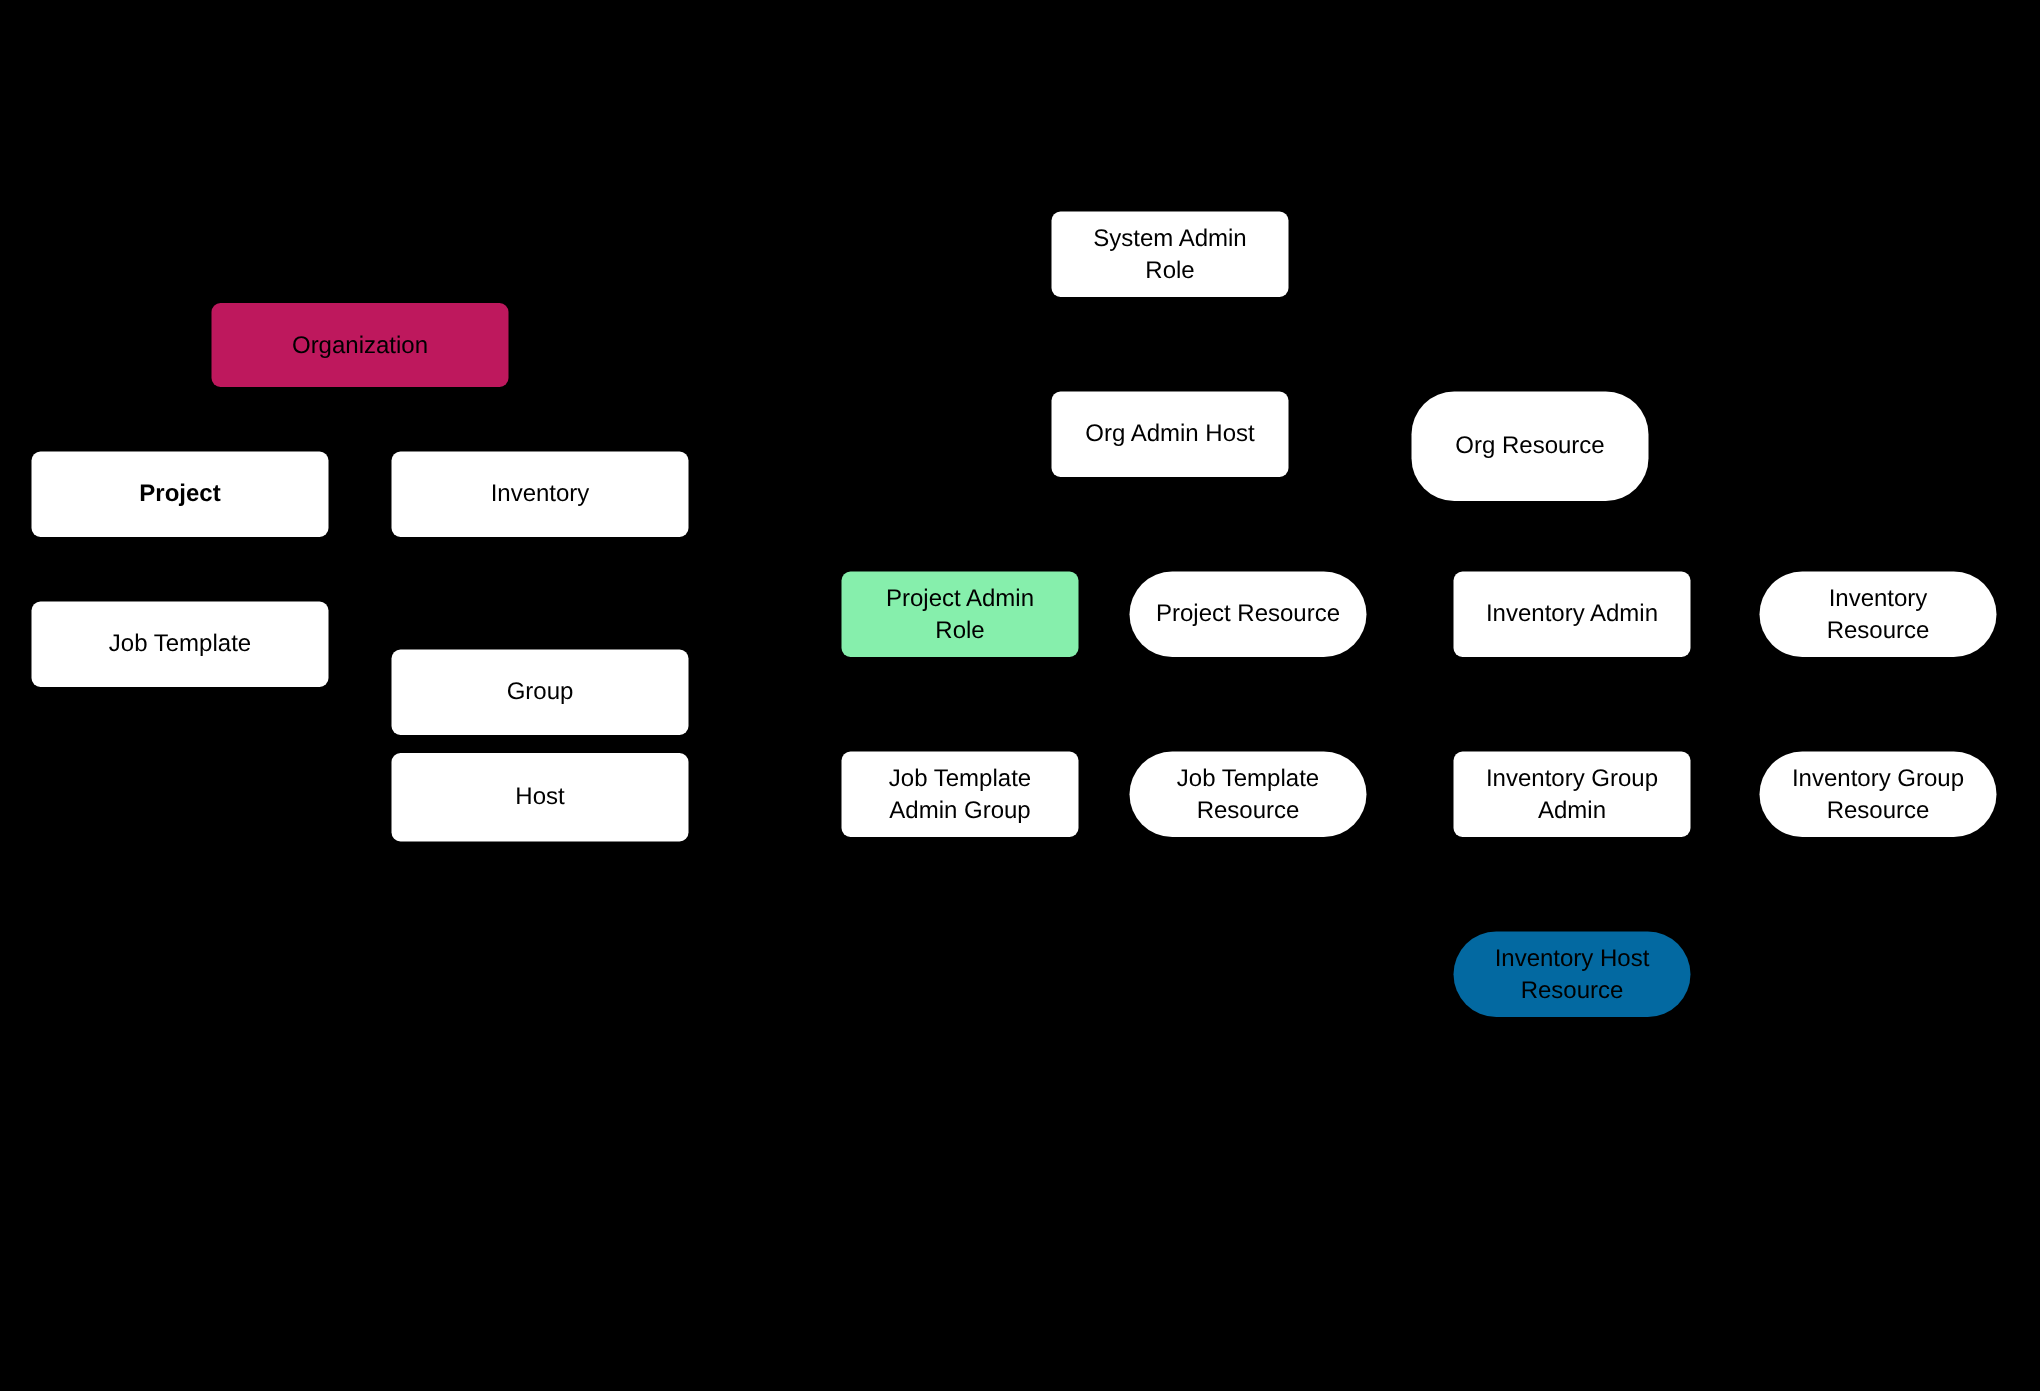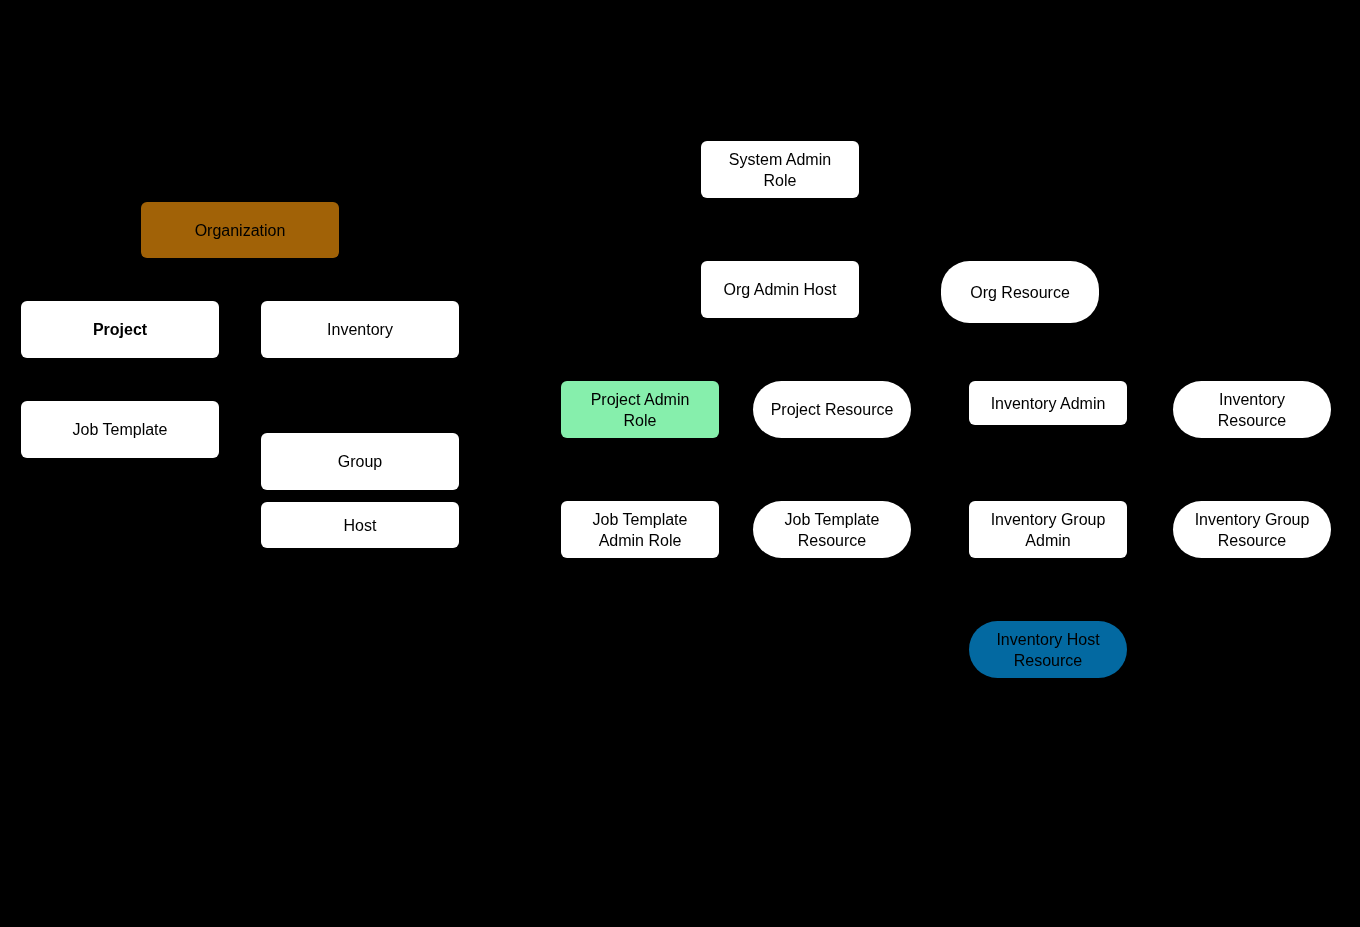--- a/index.html
+++ b/index.html
@@ -25,65 +25,65 @@
     box-sizing: border-box;
   }
   .node.rect { border-radius: 6px; }
   .node.pill { border-radius: 28.5px; }
   .node-line { white-space: nowrap; }
 </style>
 </head>
 <body>
 
 <div id="canvas" style="background: rgb(0, 0, 0);">
-    <div class="node rect" style="left: 141px; top: 202px; width: 198px; height: 56px; background: #a16207; color: rgb(0, 0, 0);">
+    <div class="node rect" style="left: 141px; top: 202px; width: 198px; height: 56px; background: #be185d; color: rgb(0, 0, 0);">
       <div class="node-line">Organization</div>
     </div>
     <div class="node rect" style="left: 21px; top: 301px; width: 198px; height: 57px; background: rgb(255, 255, 255); color: rgb(0, 0, 0); font-weight: bold;">
       <div class="node-line">Project</div>
     </div>
     <div class="node rect" style="left: 261px; top: 301px; width: 198px; height: 57px; background: rgb(255, 255, 255); color: rgb(0, 0, 0);">
       <div class="node-line">Inventory</div>
     </div>
     <div class="node rect" style="left: 21px; top: 401px; width: 198px; height: 57px; background: rgb(255, 255, 255); color: rgb(0, 0, 0);">
       <div class="node-line">Job Template</div>
     </div>
     <div class="node rect" style="left: 261px; top: 401px; width: 198px; height: 57px; background: rgb(255, 255, 255); color: rgb(0, 0, 0); margin-top: 32px;">
       <div class="node-line">Group</div>
     </div>
-    <div class="node rect" style="left: 261px; top: 502px; width: 198px; height: 46px; background: rgb(255, 255, 255); color: rgb(0, 0, 0);">
+    <div class="node rect" style="left: 261px; top: 502px; width: 198px; height: 59px; background: rgb(255, 255, 255); color: rgb(0, 0, 0);">
       <div class="node-line">Host</div>
     </div>
     <div class="node rect" style="left: 701px; top: 141px; width: 158px; height: 57px; background: rgb(255, 255, 255); color: rgb(0, 0, 0);">
       <div class="node-line">System Admin</div>
       <div class="node-line">Role</div>
     </div>
     <div class="node rect" style="left: 701px; top: 261px; width: 158px; height: 57px; background: rgb(255, 255, 255); color: rgb(0, 0, 0);">
       <div class="node-line">Org Admin Host</div>
     </div>
-    <div class="node pill" style="left: 941px; top: 261px; width: 158px; height: 62px; background: rgb(255, 255, 255); color: rgb(0, 0, 0);">
+    <div class="node pill" style="left: 941px; top: 261px; width: 158px; height: 73px; background: rgb(255, 255, 255); color: rgb(0, 0, 0);">
       <div class="node-line">Org Resource</div>
     </div>
     <div class="node rect" style="left: 561px; top: 381px; width: 158px; height: 57px; background: #86efac; color: rgb(0, 0, 0);">
       <div class="node-line">Project Admin</div>
       <div class="node-line">Role</div>
     </div>
     <div class="node pill" style="left: 753px; top: 381px; width: 158px; height: 57px; background: rgb(255, 255, 255); color: rgb(0, 0, 0);">
       <div class="node-line">Project Resource</div>
     </div>
-    <div class="node rect" style="left: 969px; top: 381px; width: 158px; height: 44px; background: rgb(255, 255, 255); color: rgb(0, 0, 0);">
+    <div class="node rect" style="left: 969px; top: 381px; width: 158px; height: 57px; background: rgb(255, 255, 255); color: rgb(0, 0, 0);">
       <div class="node-line">Inventory Admin</div>
     </div>
     <div class="node pill" style="left: 1173px; top: 381px; width: 158px; height: 57px; background: rgb(255, 255, 255); color: rgb(0, 0, 0);">
       <div class="node-line">Inventory</div>
       <div class="node-line">Resource</div>
     </div>
     <div class="node rect" style="left: 561px; top: 501px; width: 158px; height: 57px; background: rgb(255, 255, 255); color: rgb(0, 0, 0);">
       <div class="node-line">Job Template</div>
-      <div class="node-line">Admin Role</div>
+      <div class="node-line">Admin Group</div>
     </div>
     <div class="node pill" style="left: 753px; top: 501px; width: 158px; height: 57px; background: rgb(255, 255, 255); color: rgb(0, 0, 0);">
       <div class="node-line">Job Template</div>
       <div class="node-line">Resource</div>
     </div>
     <div class="node rect" style="left: 969px; top: 501px; width: 158px; height: 57px; background: rgb(255, 255, 255); color: rgb(0, 0, 0);">
       <div class="node-line">Inventory Group</div>
       <div class="node-line">Admin</div>
     </div>
     <div class="node pill" style="left: 1173px; top: 501px; width: 158px; height: 57px; background: rgb(255, 255, 255); color: rgb(0, 0, 0);">

